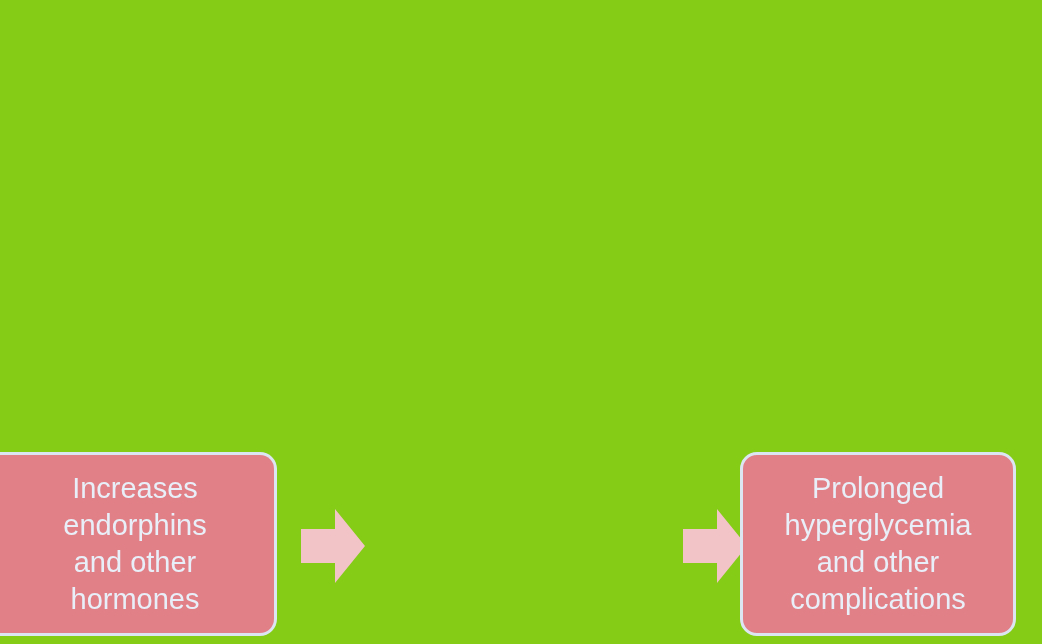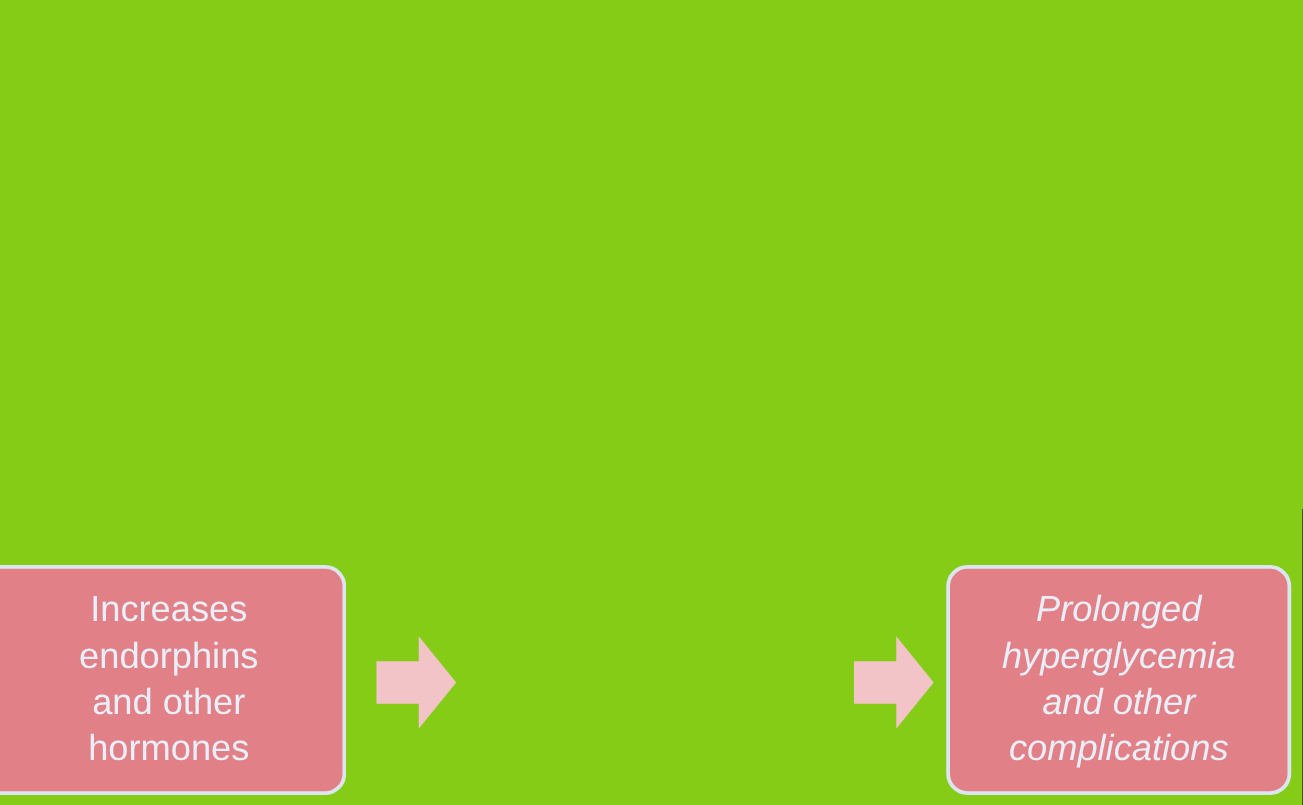--- a/index.html
+++ b/index.html
@@ -65,20 +65,20 @@
     </svg>
   </span>
 
 
   <span class="arrow" style="left:683px; top:509px; width:64px; height:74px;">
     <svg width="64" height="74" viewBox="0 0 64 74" aria-hidden="true">
       <polygon points="0,20 34,20 34,0 64,37 34,74 34,54 0,54" fill="#F2C3C7"></polygon>
     </svg>
   </span>
 
-  <div class="node" style="left:757px; top:452px; width:276px; height:184px;font-style:italic;">
+  <div class="node" style="left:740px; top:452px; width:276px; height:184px;">
     <div class="node-label">Prolonged
 hyperglycemia
 and other
 complications</div>
   </div>
 
 </div>
 
 </body></html>

